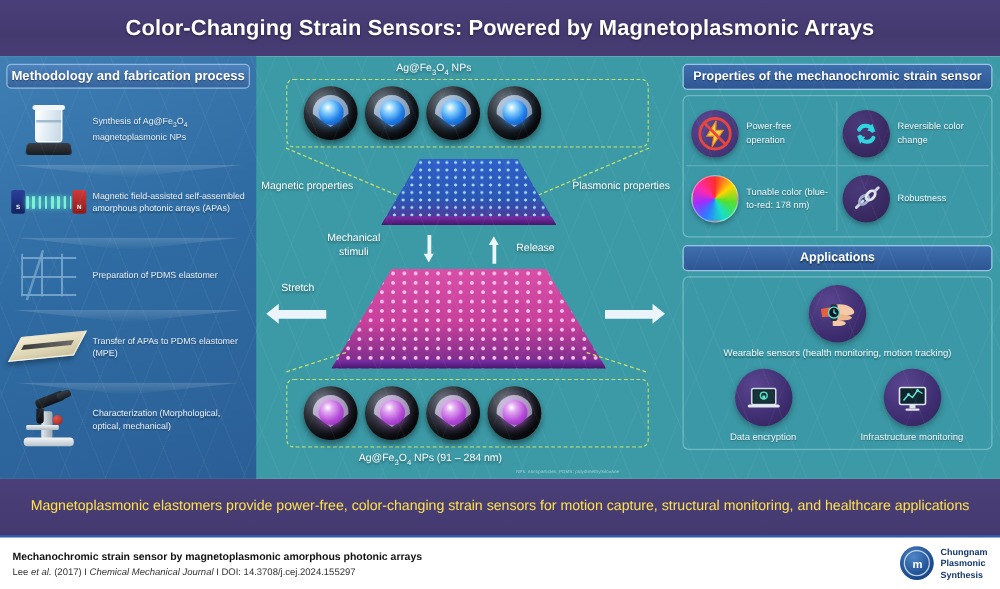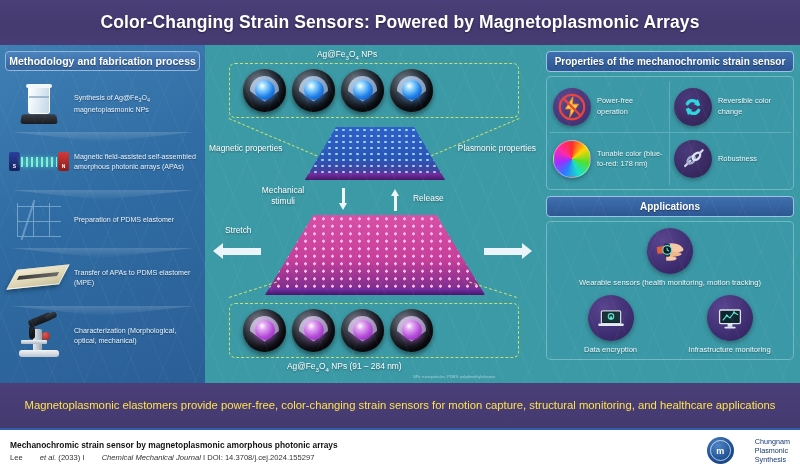--- a/index.html
+++ b/index.html
@@ -320,33 +320,33 @@
 
   
   .footer {
     position:absolute; left:0; top:428px; width:800px; height:43px;
     background:#ffffff; border-top:2px solid #2f5fa8;
     display:flex; align-items:center; padding:0 10px;
   }
   .footer-text { flex:1; }
   .f-title { color:#111; font-size:8.4px; font-weight:bold; }
   .f-meta { color:#333; font-size:7.6px; margin-top:3px; }
-  .f-meta i { font-style:italic;margin-left:15px; }
+  .f-meta i { font-style:italic; }
   .logo-wrap { display:flex; align-items:center; gap:5px; }
   .seal {
     width:27px; height:27px; border-radius:50%;
     background: radial-gradient(circle at 40% 32%, #4f86c6, #1d4f92 60%, #123a74 100%);
     position:relative; display:flex; align-items:center; justify-content:center;
   }
   .seal::after{
     content:""; position:absolute; inset:3px; border-radius:50%;
     border:1px solid rgba(255,255,255,.7);
   }
   .seal .mark { color:#fff; font-size:9px; font-weight:bold; z-index:2; }
-  .logo-text { color:#15386e; font-size:7.2px; font-weight:normal; line-height:1.25;margin-left:16px; }
+  .logo-text { color:#15386e; font-size:7.2px; font-weight:bold; line-height:1.25; }
 </style>
 </head>
 <body>
 
 <div id="poster">
 
   <div class="header">
     <div class="header-title">Color-Changing Strain Sensors: Powered by Magnetoplasmonic Arrays</div>
   </div>
 
@@ -619,21 +619,21 @@
   </div>
 
   <div class="banner">
     <div class="banner-text">Magnetoplasmonic elastomers provide power-free, color-changing strain sensors for motion capture, structural monitoring, and healthcare applications</div>
   </div>
 
   <div class="footer">
     <div class="footer-text">
       <div class="f-title">Mechanochromic strain sensor by magnetoplasmonic amorphous photonic arrays</div>
       <div class="f-meta">
-        <span>Lee </span><i>et al.</i><span> (2033)  I  </span><i>Chemical Mechanical Journal</i><span>  I  DOI:  14.3708/j.cej.2024.155297</span>
+        <span>Lee </span><i>et al.</i><span> (2017)  I  </span><i>Chemical Mechanical Journal</i><span>  I  DOI:  14.3708/j.cej.2024.155297</span>
       </div>
     </div>
     <div class="logo-wrap">
       <div class="seal">
         <span class="mark">m</span>
       </div>
       <div class="logo-text">
         <div>Chungnam</div>
         <div>Plasmonic</div>
         <div>Synthesis</div>

